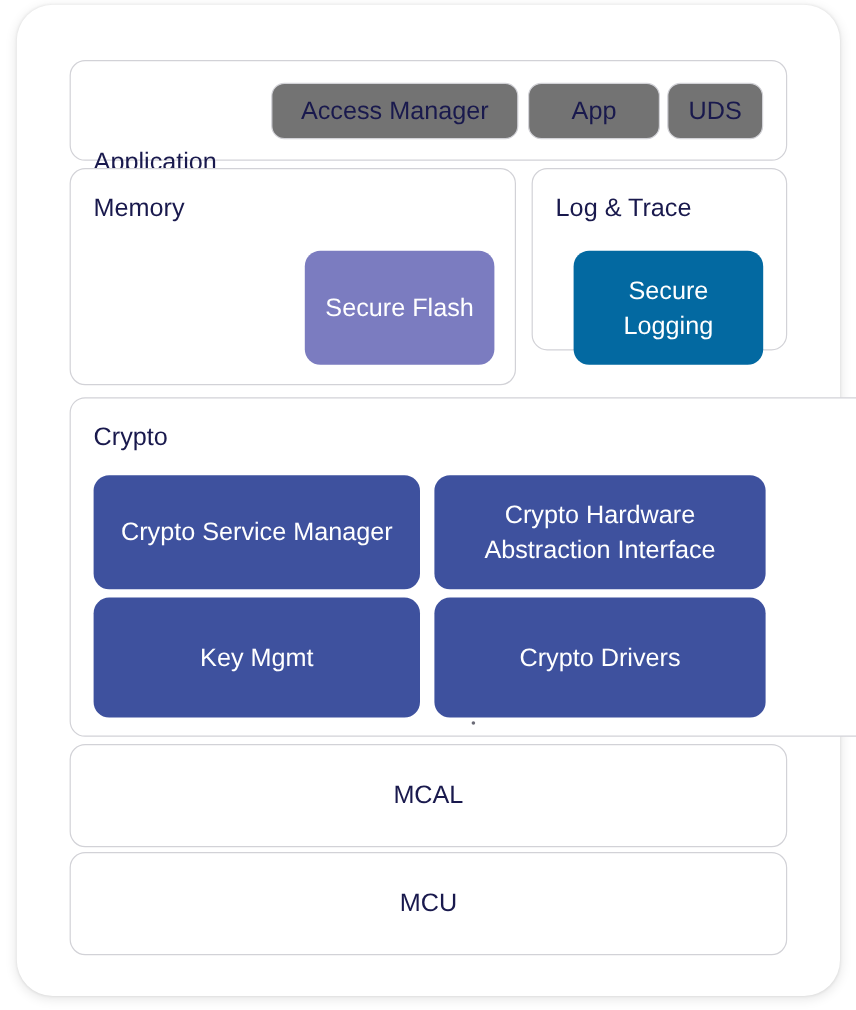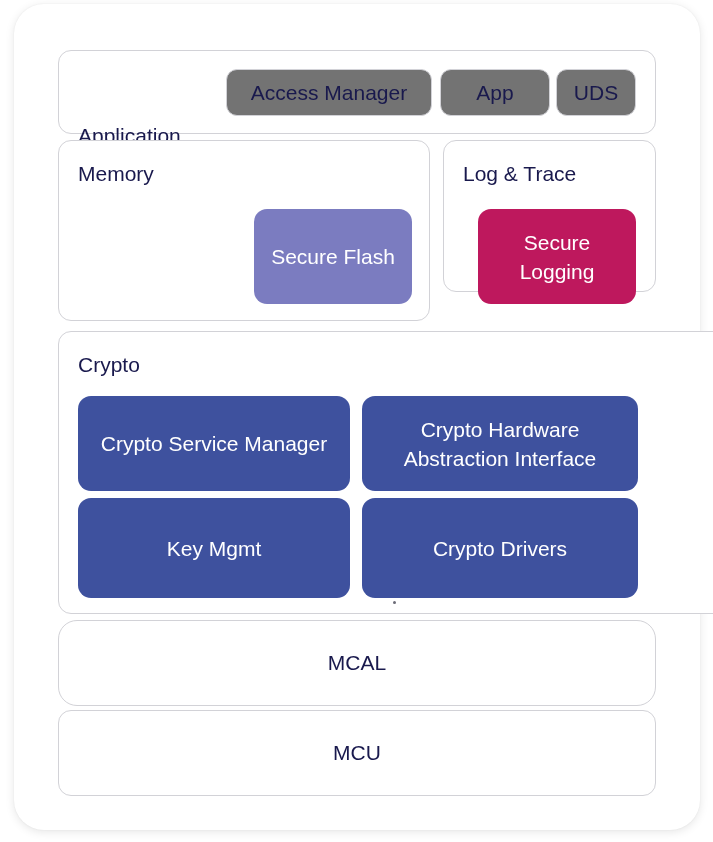--- a/index.html
+++ b/index.html
@@ -81,21 +81,21 @@
     display: flex;
     align-items: center;
     justify-content: center;
     text-align: center;
     color: #ffffff;
     font-size: 21px;
     line-height: 29px;
     padding: 0 8px;
   }
   .block.purple { background: #7b7cc0; }
-  .block.lavender { background: #be185d; }
+  .block.lavender { background: #0369a1; }
   .block.navy { background: #3e519e; }
 
   
   .layer-center-label {
     position: absolute;
     left: 0;
     right: 0;
     top: 50%;
     transform: translateY(-50%);
     text-align: center;
@@ -171,21 +171,21 @@
       <span>Crypto Drivers</span>
     </div>
 
     <div class="block navy" style="left:19px; top:166px; width:272px; height:100px;">
       <span>Key Mgmt</span>
     </div>
   </div>
 
   <div id="stray-dot"></div>
 
-  <div class="layer" id="layer-mcal" style="left:44px; top:616px; width:598px; height:86px;border-radius:19px;">
+  <div class="layer" id="layer-mcal" style="left:44px; top:616px; width:598px; height:86px;">
     <div class="layer-center-label">MCAL</div>
   </div>
 
   <div class="layer" id="layer-mcu" style="left:44px; top:706px; width:598px; height:86px;">
     <div class="layer-center-label">MCU</div>
   </div>
 
 </div>
 
 </body></html>

